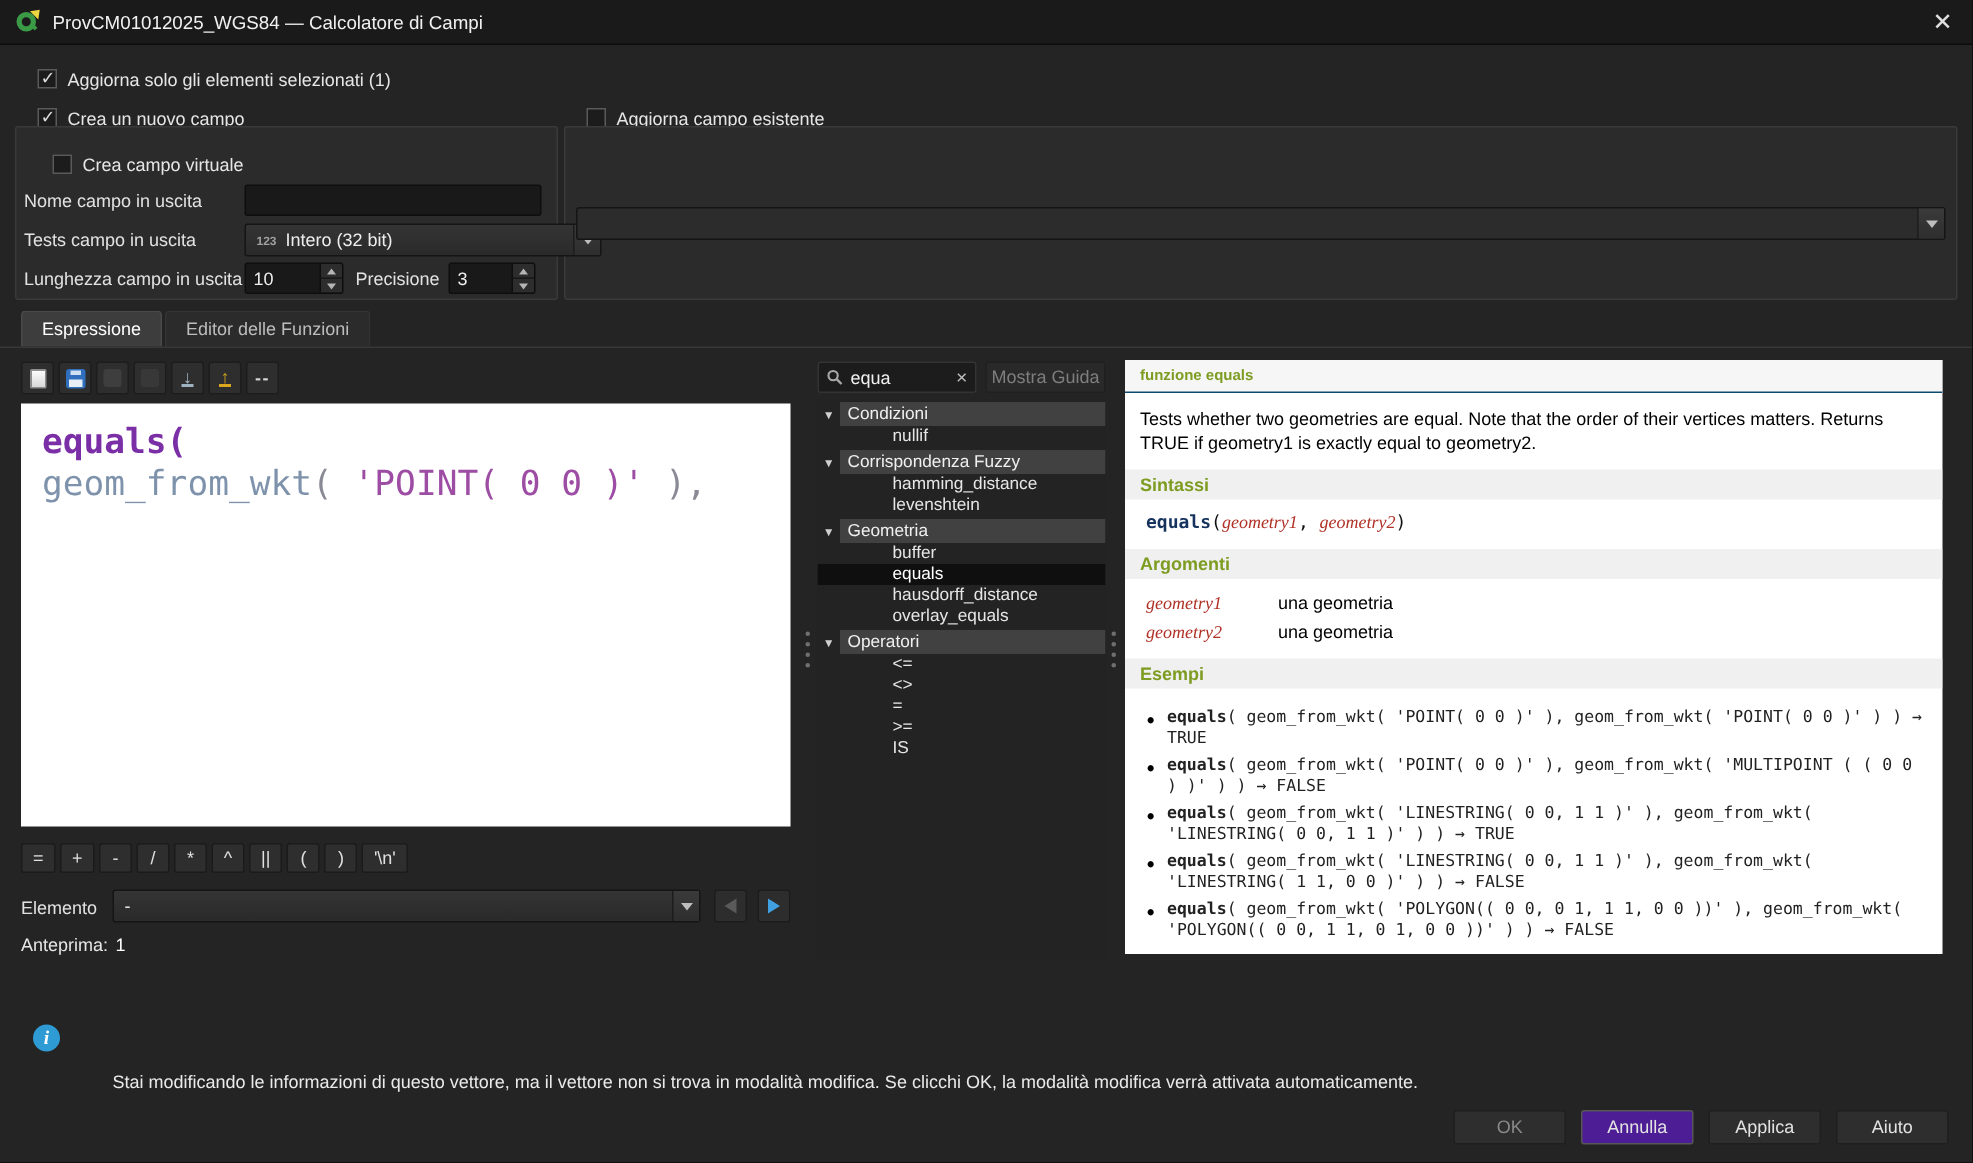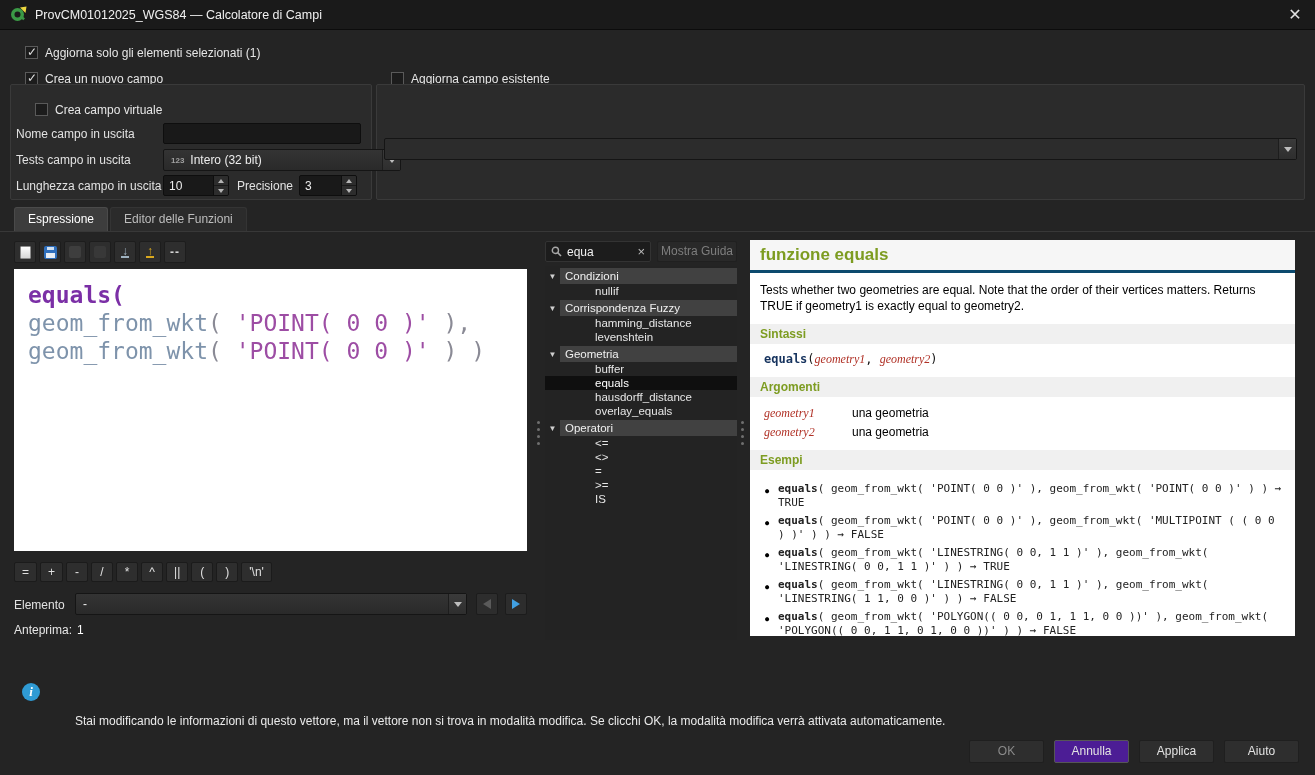--- a/index.html
+++ b/index.html
@@ -92,21 +92,21 @@
   .tree { position:absolute; left:545px; top:266px; width:192px; height:374px; background:#232323;
     font-size:11.5px; overflow:hidden; }
   .tgroup { display:flex; align-items:center; margin-top:2px; }
   .tgroup .caret { width:15px; text-align:center; color:#cfcfcf; font-size:8px; flex:0 0 15px; }
   .tgroup .gbar { flex:1; background:#414141; color:#f0f0f0; padding:2px 5px; }
   .titem { padding:1px 4px 1px 50px; color:#e6e6e6; white-space:nowrap; }
   .titem.selected { background:#0f0f0f; color:#ffffff; }
   
   .help { position:absolute; left:750px; top:240px; width:545px; height:396px; background:#ffffff;
     color:#000; overflow:hidden; font-size:12px; }
-  .help .titleband { background:#f6f6f6; padding:5px 10px; font-size:17px; font-weight:bold; color:#7d9c21; border-bottom:3px solid #0c4a6e; }
+  .help .titleband { background:#f6f6f6; padding:5px 10px; font-size:10px; font-weight:bold; color:#7d9c21; border-bottom:1px solid #0c4a6e; }
   .help .desc { padding:9px 10px 6px 10px; line-height:16px; color:#000; }
   .help .band { background:#f0f0f0; color:#7d9c21; font-weight:bold; padding:3px 10px; margin-top:4px; }
   .syntaxline { padding:8px 14px 6px 14px; font-family:"DejaVu Sans Mono", monospace; font-size:12px; color:#111; }
   .syn-fn { font-weight:bold; color:#16335e; }
   .syn-arg { font-style:italic; color:#b03126; font-family:"Liberation Serif", serif; }
   .argrows { padding:7px 14px 4px 14px; }
   .argrow { display:flex; gap:16px; padding:2px 0; }
   .argname { font-style:italic; color:#b03126; font-family:"Liberation Serif", serif; min-width:72px; }
   .argdesc { color:#000; }
   .examples { list-style:none; padding:8px 12px 8px 28px; font-family:"DejaVu Sans Mono", monospace;
@@ -234,21 +234,20 @@
       </div>
       <div class="tbtn">
         <span class="tbi tbi-comment">--</span>
       </div>
     </div>
 
   <div class="editor">
     <div>
         <div class="codeline"><span class="tok-fn">equals(</span></div>
         <div class="codeline"><span class="tok-gfn">geom_from_wkt</span><span class="tok-p">( </span><span class="tok-str">'POINT( 0 0 )'</span><span class="tok-p"> )</span><span class="tok-p">,</span></div>
-        <div class="codeline"><span class="tok-gfn">geom_from_wkt</span><span class="tok-p">( </span><span class="tok-str">'POINT( 0 0 )'</span><span class="tok-p"> )</span><span class="tok-p"> )</span></div>
       </div>
   </div>
 
   <div class="oprow">
       <div class="opbtn">=</div>
       <div class="opbtn">+</div>
       <div class="opbtn">-</div>
       <div class="opbtn">/</div>
       <div class="opbtn">*</div>
       <div class="opbtn">^</div>

